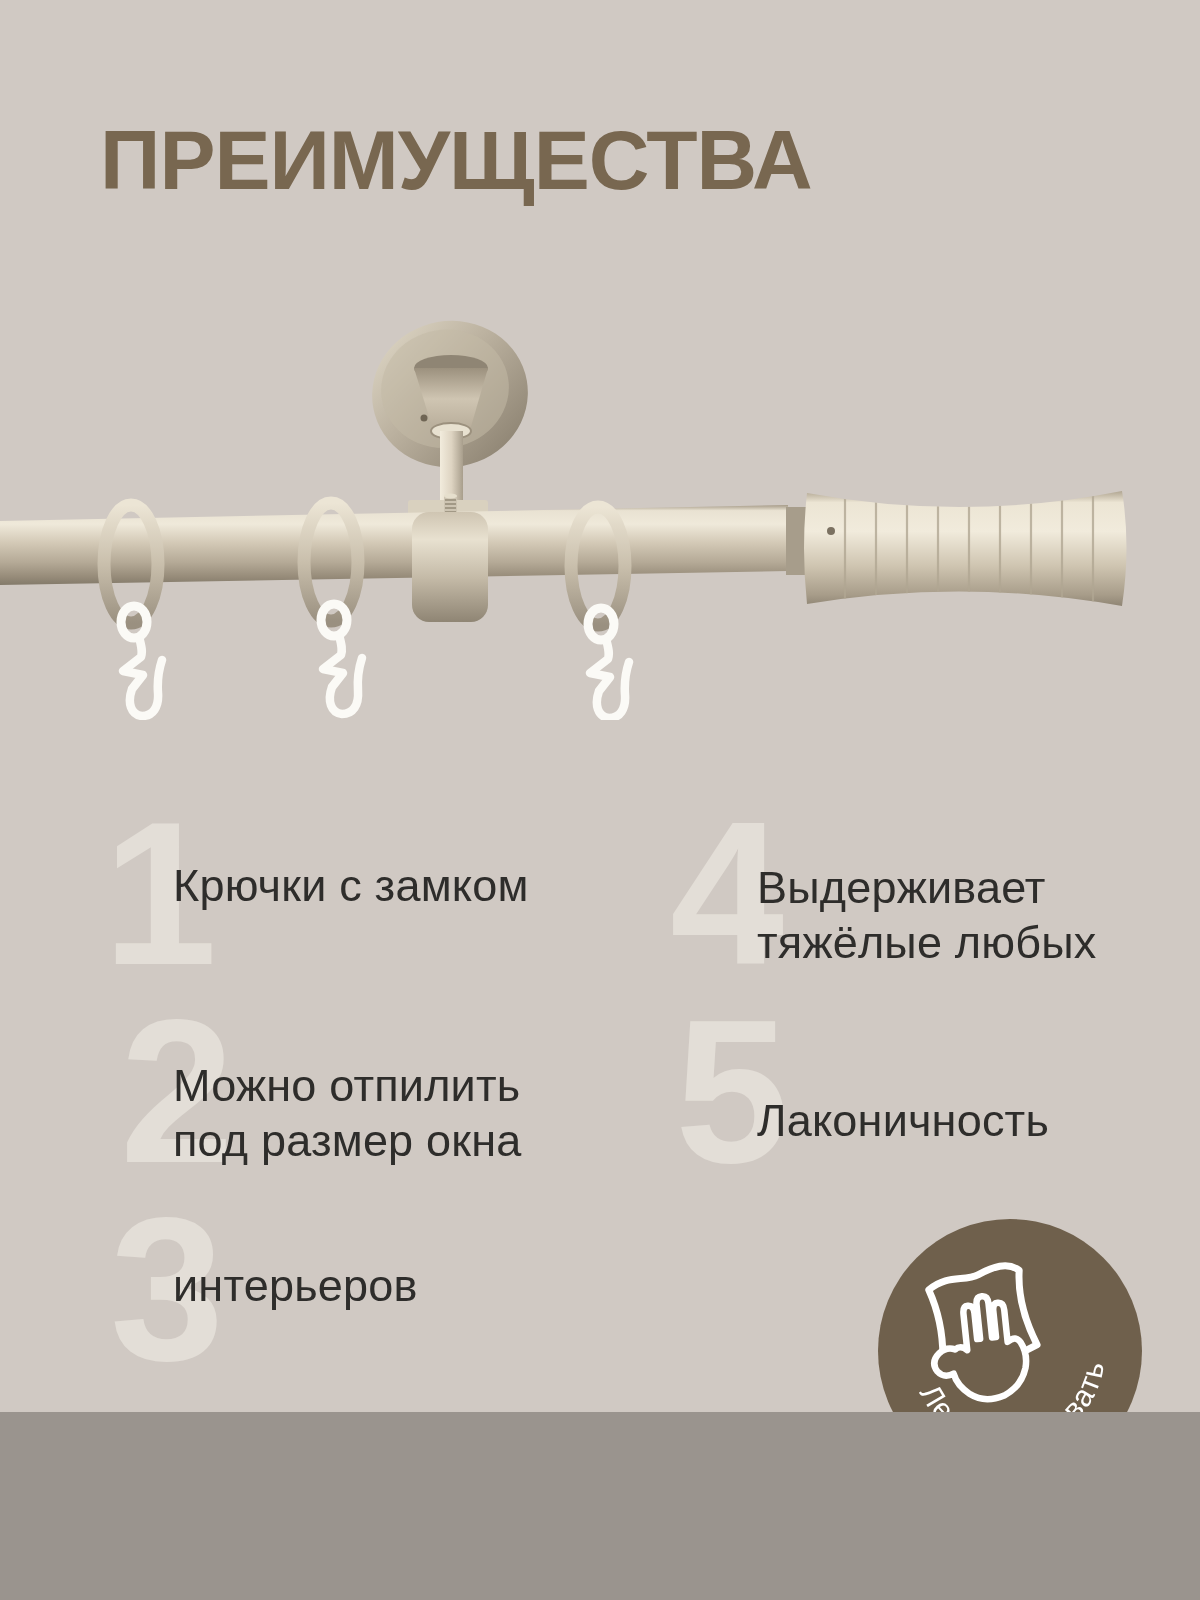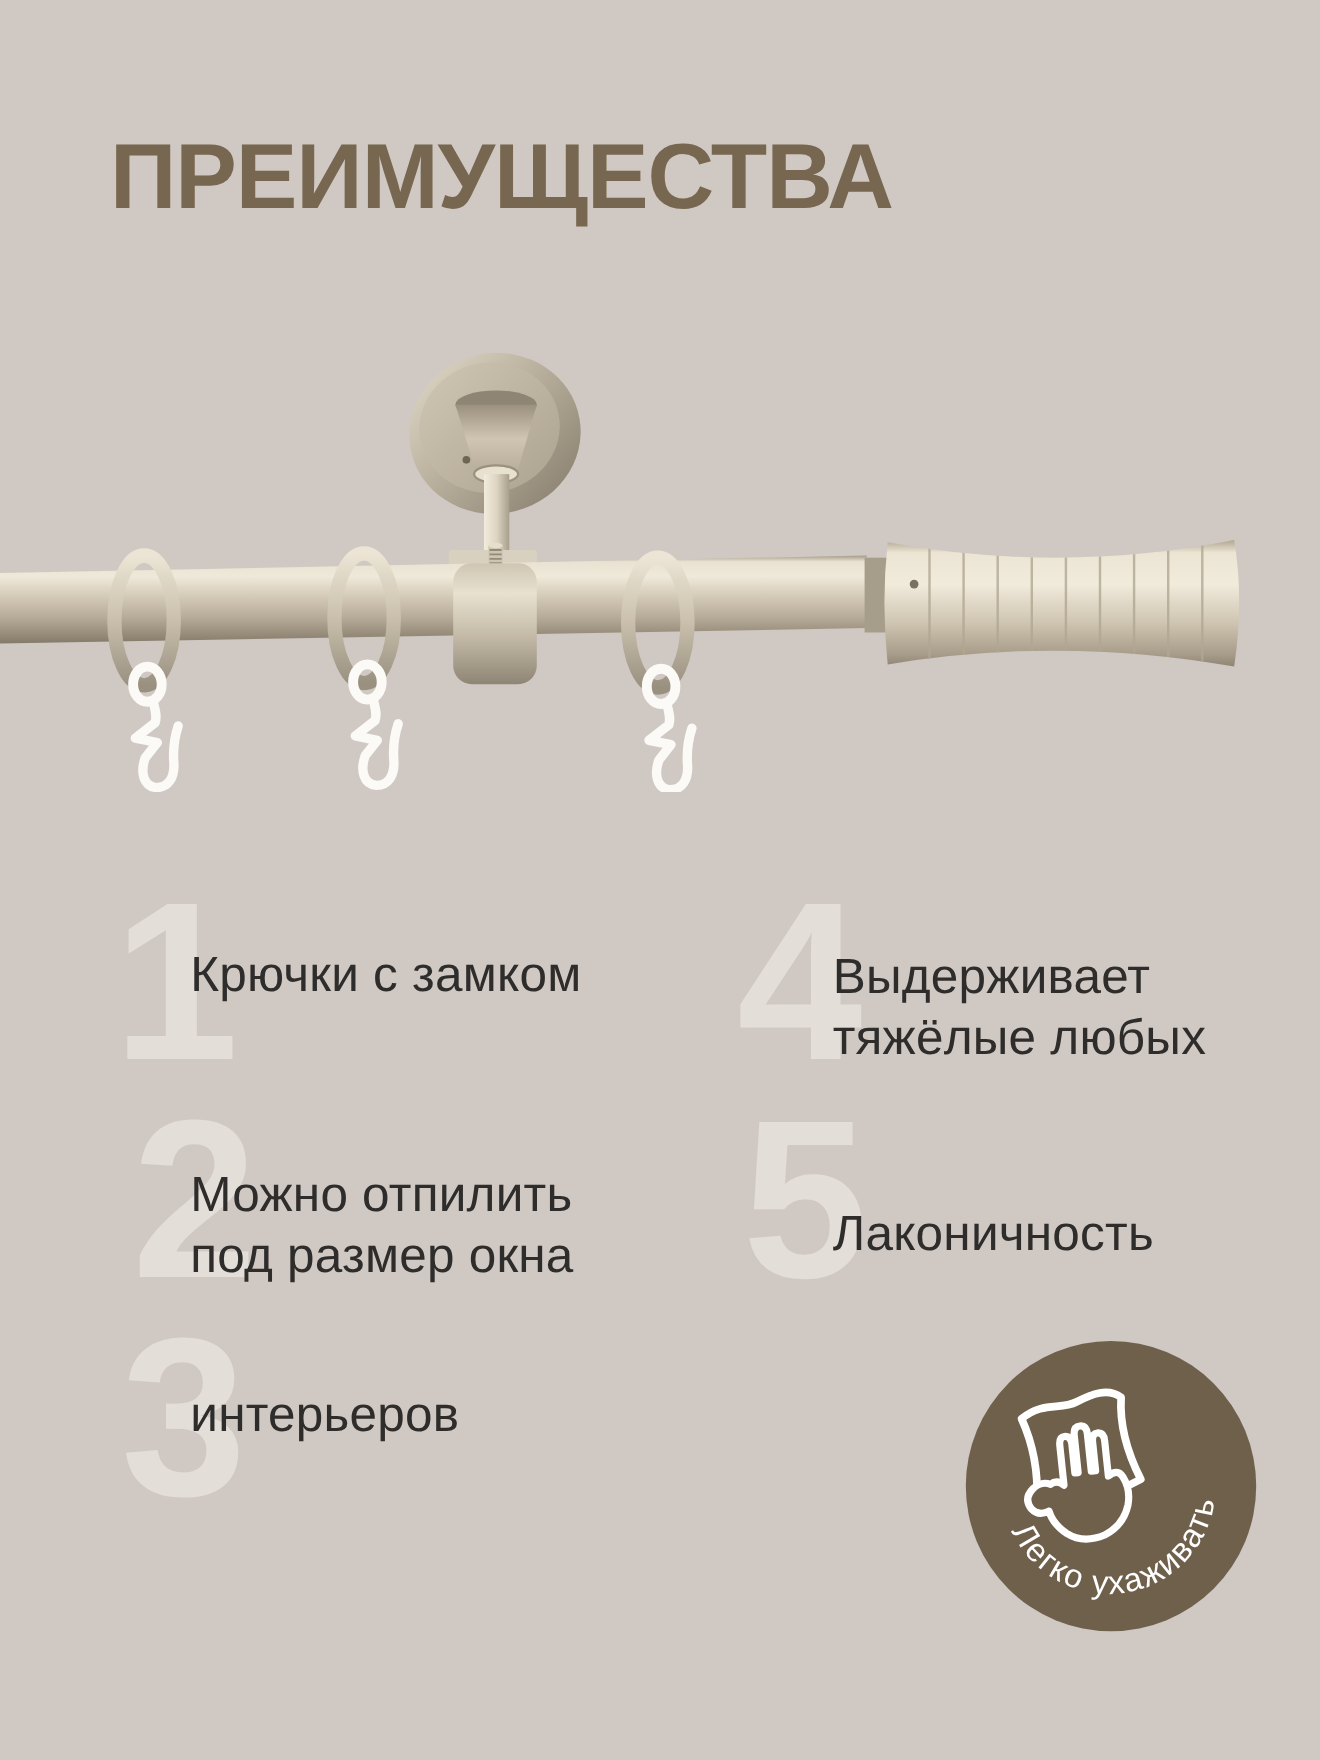--- a/index.html
+++ b/index.html
@@ -1,17 +1,17 @@
 <!DOCTYPE html>
 <html><head>
 <meta charset="utf-8">
 <style>
   html,body{margin:0;padding:0;background:#9a948e;}
   .canvas{
-    position:relative; width:1200px; height:1600px; overflow:hidden;
+    position:relative; width:1200px; height:1412px; overflow:hidden;
     background:#d0c9c3;
     font-family:"Liberation Sans","DejaVu Sans",sans-serif;
   }
   .title{
     position:absolute; left:100px; top:115px;
     font-size:84px; line-height:90px; font-weight:700; letter-spacing:-1px;
     color:#786750;
   }
   .photo{position:absolute; left:0; top:290px; width:1200px; height:430px;}
   .adv-num{

